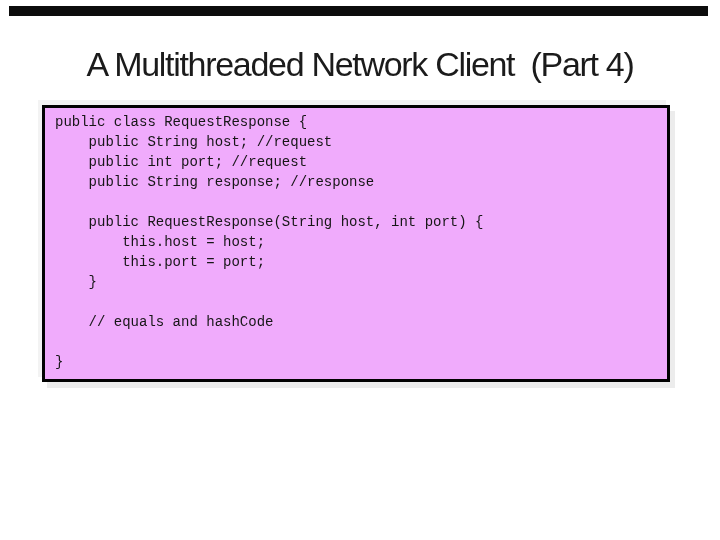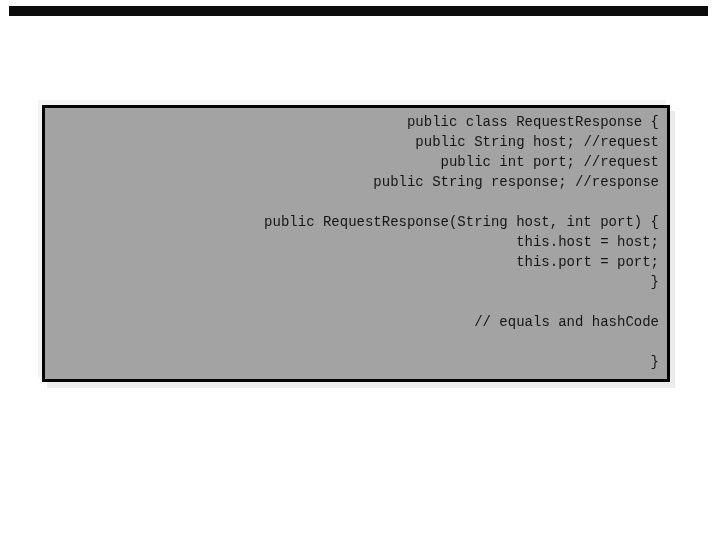--- a/index.html
+++ b/index.html
@@ -39,42 +39,42 @@
     white-space: pre;            
     line-height: 38px;
   }
   .code-box {
     position: absolute;
     left: 42px;
     top: 105px;
     width: 628px;
     height: 277px;
     box-sizing: border-box;
-    background: #a3a3a3;
+    background: #f0abfc;
     border: 3px solid #020202;
     box-shadow: 5px 6px 0 #ececec, -4px -5px 0 #f3f3f3;
-    text-align: right;
   }
   .code-box pre {
     margin: 0;
     padding: 4px 8px 0 10px;
     font-family: "Liberation Mono", "DejaVu Sans Mono", monospace;
     font-size: 14px;
     line-height: 20px;
     color: #161616;
     white-space: pre;
   }
 </style>
 </head>
 <body>
 
 <div class="slide">
 
   <div class="top-bar"></div>
 
+  <div class="slide-title">A Multithreaded Network Client  (Part 4)</div>
 
   <div class="code-box">
     <pre>public class RequestResponse {
     public String host; //request
     public int port; //request
     public String response; //response
 
     public RequestResponse(String host, int port) {
         this.host = host;
         this.port = port;

